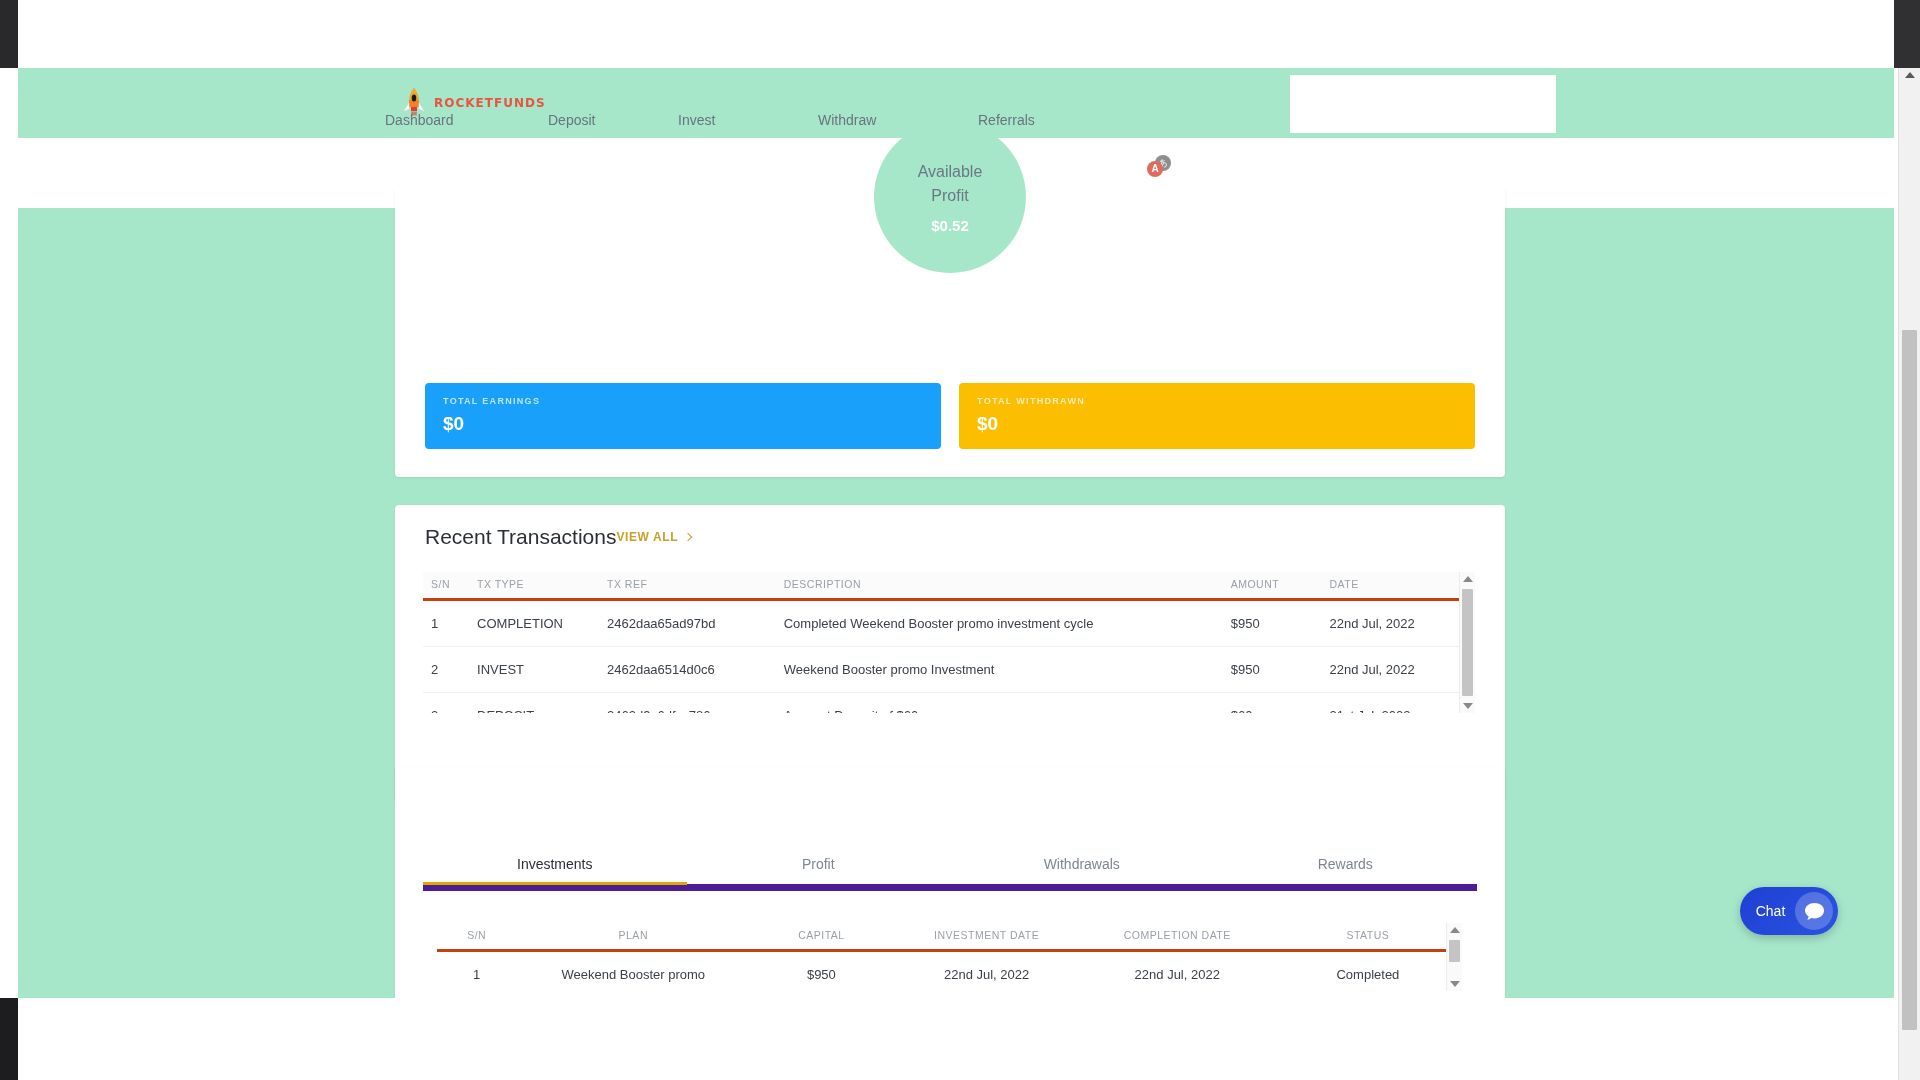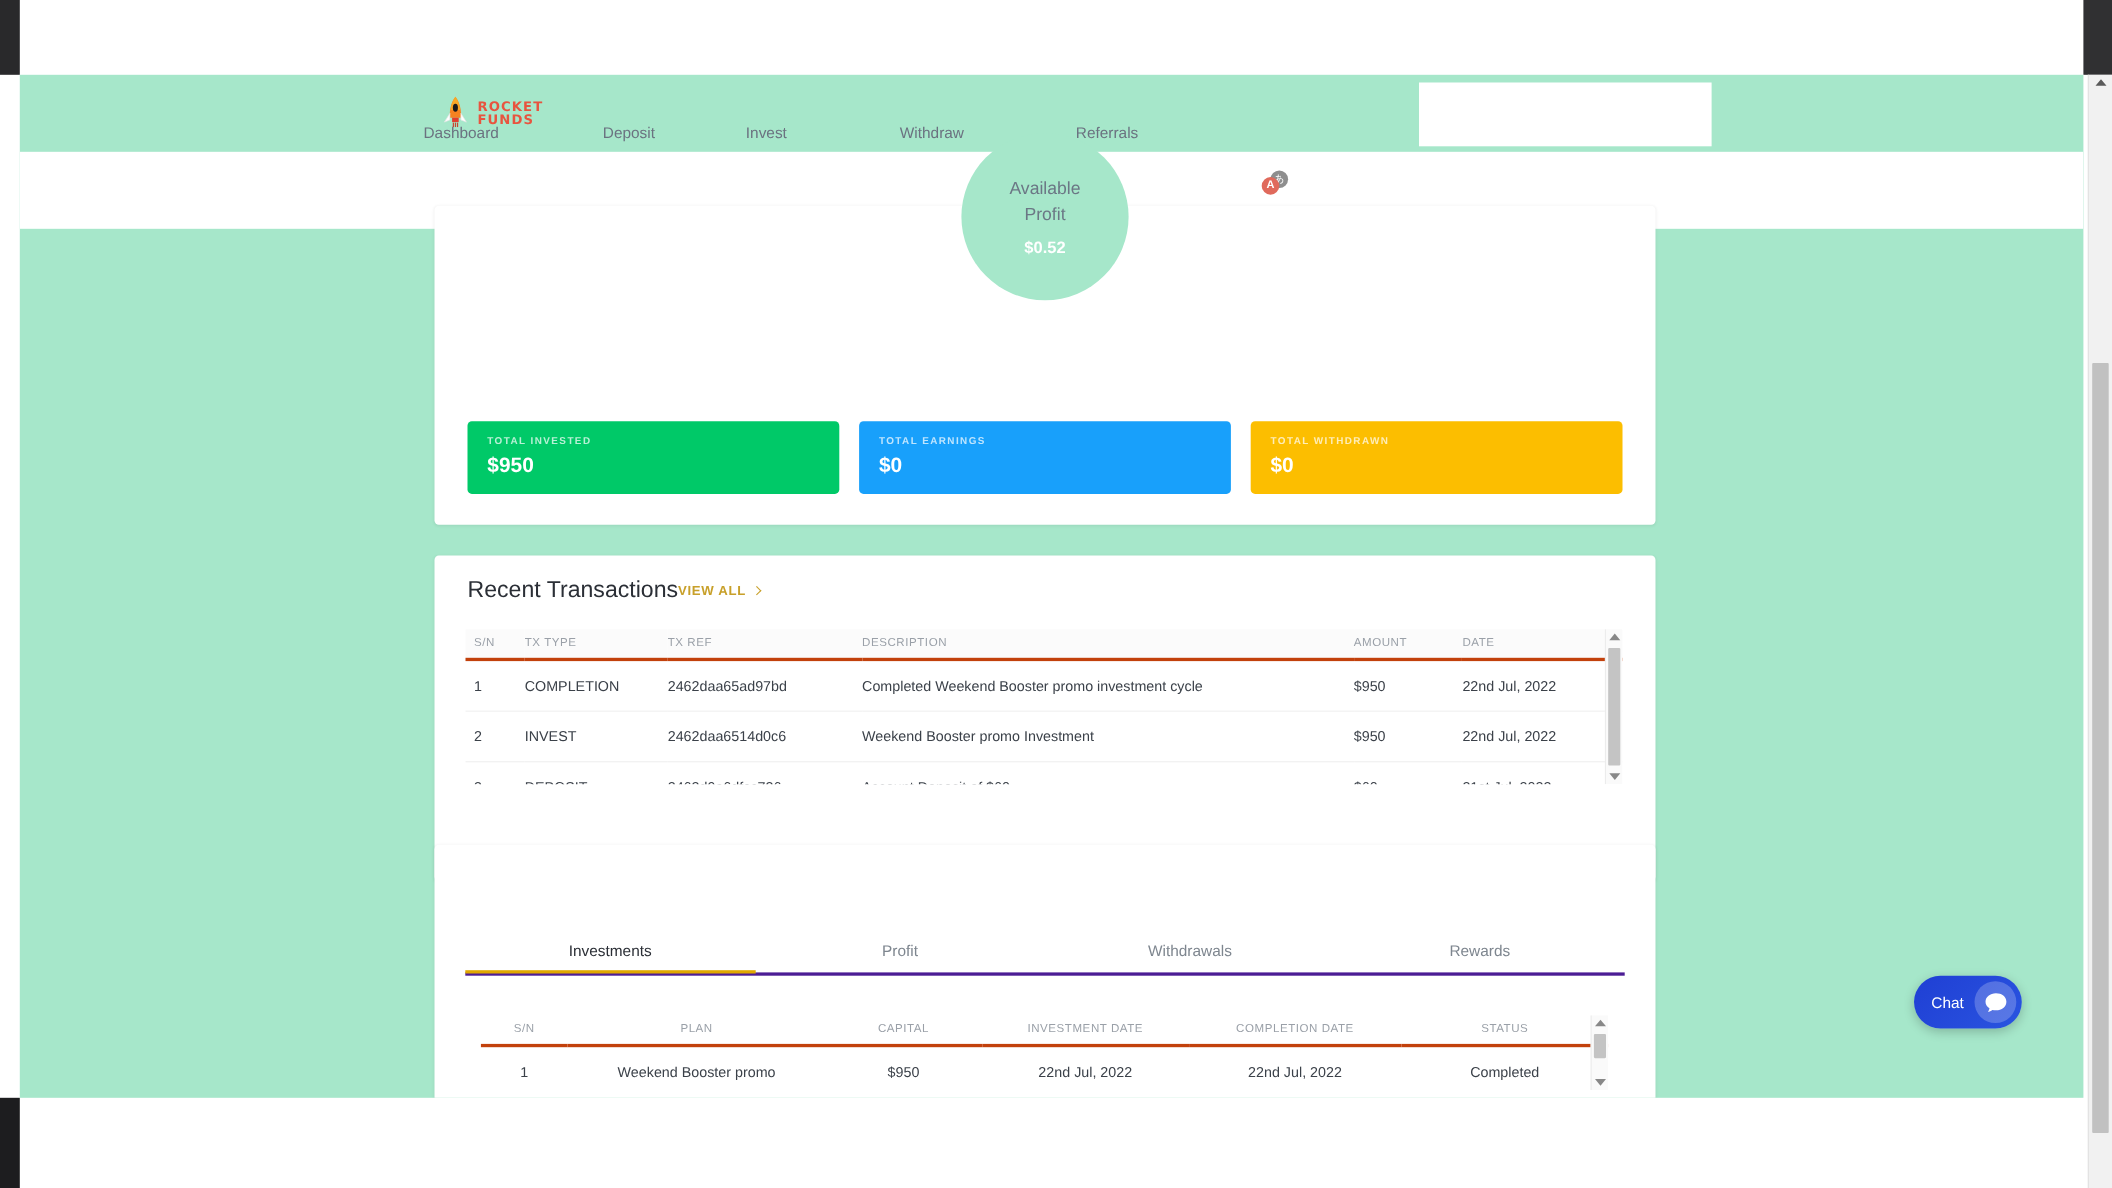--- a/index.html
+++ b/index.html
@@ -66,21 +66,21 @@
     position: absolute; left: 0; right: 0; top: 0; height: 70px;
   }
   .logo {
     position: absolute; left: 383px; top: 19px;
     display: flex; align-items: center; gap: 7px;
   }
   .logo-rocket {
     position: relative; width: 26px; height: 32px;
   }
   .logo-text {
-    display: flex; flex-direction: column;
+    display: flex; 
     font-family: "DejaVu Sans", sans-serif;
     font-size: 12px; font-weight: 700; letter-spacing: 1px;
     color: #e8543f; line-height: 12px;
   }
 
   .translate-widget {
     position: absolute; left: 1120px; top: 78px;
     width: 150px; height: 40px;
     display: flex; align-items: center;
     border: 1px solid rgba(255,255,255,0.55);
@@ -246,21 +246,21 @@
   .tbl-scroll .tsb-dn { bottom: 4px; border-top: 6px solid #888; }
   .tbl-scroll .tsb-thumb {
     position: absolute; left: 2px; right: 2px;
     background: #c4c4c4; border-radius: 1px;
   }
   #tx-scroll .tsb-thumb { top: 17px; bottom: 17px; }
 
   
   .tabs {
     position: absolute; left: 28px; right: 28px; top: 78px;
-    display: flex; border-bottom: 3px solid #4c1d95;
+    display: flex; border-bottom: 7px solid #4c1d95;
   }
   .tab {
     flex: 1 1 0; text-align: center; padding: 10px 0 12px 0;
     font-size: 14px; color: #7e868f; cursor: pointer;
     position: relative;
   }
   .tab.active { color: #2b2f36; }
   .tab.active::after {
     content: ""; position: absolute; left: 0; right: 0; bottom: -1px;
     height: 3px; background: #e0a800;
@@ -366,24 +366,20 @@
     </div>
 
     <div class="card" id="card-balance">
       <div class="balance-circle">
         <div class="balance-label">Available</div>
         <div class="balance-label">Profit</div>
         <div class="balance-value">$0.52</div>
       </div>
 
       <div class="stat-row">
-        <div class="stat-tile" id="tile-0" style="background: rgb(0, 201, 104);">
-          <div class="st-label">TOTAL INVESTED</div>
-          <div class="st-value">$950</div>
-        </div>
         <div class="stat-tile" id="tile-1" style="background: rgb(24, 160, 251);">
           <div class="st-label">TOTAL EARNINGS</div>
           <div class="st-value">$0</div>
         </div>
         <div class="stat-tile" id="tile-2" style="background: rgb(252, 190, 0);">
           <div class="st-label">TOTAL WITHDRAWN</div>
           <div class="st-value">$0</div>
         </div>
       </div>
     </div>

